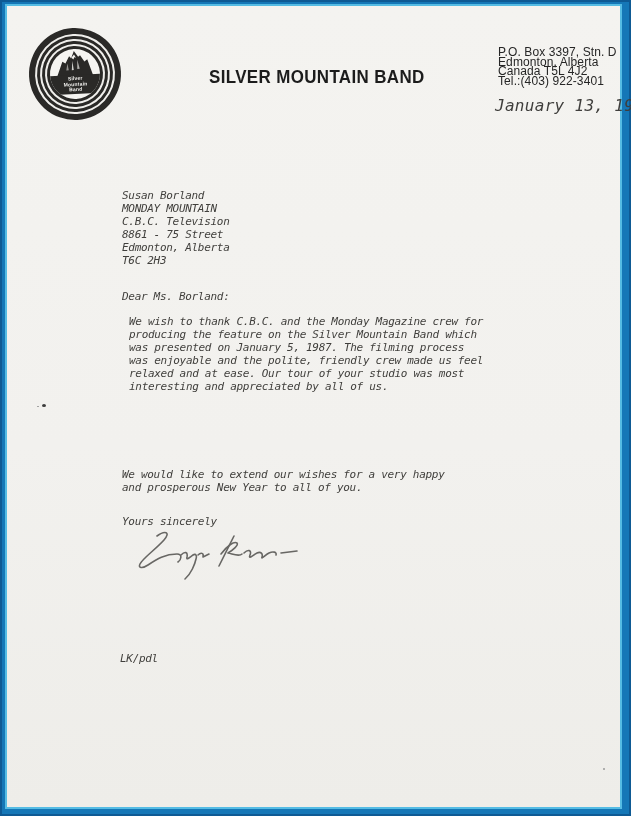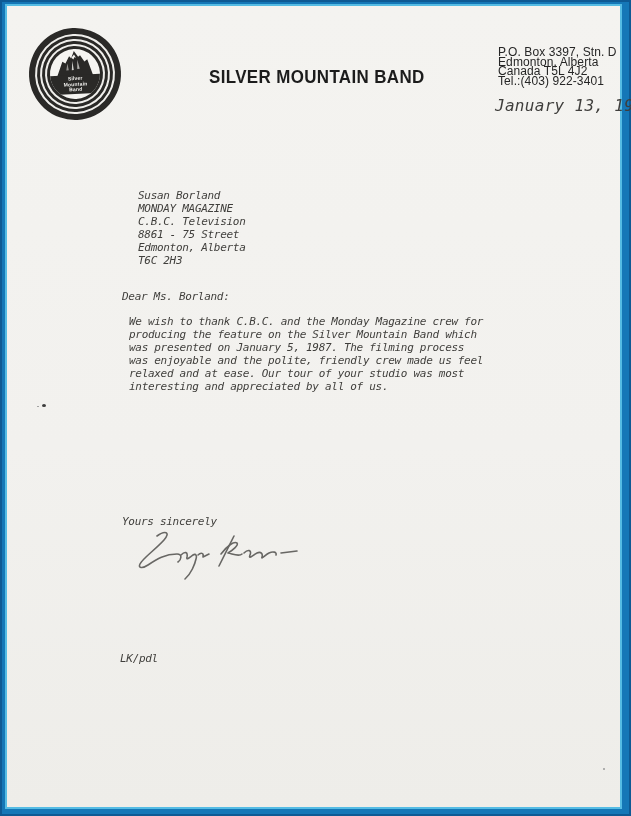--- a/index.html
+++ b/index.html
@@ -66,21 +66,21 @@
   }
   
   .typed {
     font-family:"DejaVu Sans Mono", monospace;
     font-style:italic;
     font-size:11px; letter-spacing:-0.3px;
     color:#403f3c; line-height:13px;
   }
   .line { white-space:pre; }
   .para { white-space:pre-line; }
-  .recipient  { position:absolute; left:115px; top:183px;margin-left:16px; }
+  .recipient  { position:absolute; left:115px; top:183px; }
   .salutation { position:absolute; left:115px; top:284px; }
   .p1 { position:absolute; left:115px; top:309px;margin-left:7px; }
   .p2 { position:absolute; left:115px; top:402px; }
   .p3 { position:absolute; left:115px; top:462px; }
   .closing    { position:absolute; left:115px; top:509px; }
   .signature  { position:absolute; left:124px; top:518px; }
   .signoff    { position:absolute; left:115px; top:573px; }
   .reference  { position:absolute; left:113px; top:646px; }
   
   .speck { position:absolute; border-radius:50%; background:#3c3c3c; }
@@ -116,35 +116,37 @@
       <div class="line">P.O. Box 3397, Stn. D</div>
       <div class="line">Edmonton, Alberta</div>
       <div class="line">Canada T5L 4J2</div>
       <div class="line">Tel.:(403) 922-3401</div>
     </div>
 
     <div class="letter-date">January 13, 1987</div>
 
     <div class="recipient typed">
       <div class="line">Susan Borland</div>
-      <div class="line">MONDAY MAGAZINE</div>
+      <div class="line">MONDAY MOUNTAIN</div>
       <div class="line">C.B.C. Television</div>
       <div class="line">8861 - 75 Street</div>
       <div class="line">Edmonton, Alberta</div>
       <div class="line">T6C 2H3</div>
     </div>
 
     <div class="salutation typed">Dear Ms. Borland:</div>
 
     <div class="p1 para typed">We wish to thank C.B.C. and the Monday Magazine crew for
 producing the feature on the Silver Mountain Band which
 was presented on January 5, 1987.  The filming process
 was enjoyable and the polite, friendly crew made us feel
 relaxed and at ease.  Our tour of your studio was most
 interesting and appreciated by all of us.</div>
+    <div class="p3 para typed">We would like to extend our wishes for a very happy
+and prosperous New Year to all of you.</div>
 
     <div class="closing typed">Yours sincerely</div>
 
     <svg class="signature" width="178" height="58" viewBox="0 0 178 58" aria-label="Larry Kopra">
       <g fill="none" stroke="#5a5956" stroke-width="1.6" stroke-linecap="round" stroke-linejoin="round" opacity="0.9">
         <path d="M26 12 C34 6 40 8 33 16 C24 26 12 34 9 40 C7 44 11 45 17 41 C26 35 34 30 46 30 C52 30 50 36 47 38"></path>
         <path d="M50 31 C54 27 57 28 56 33 C55 37 59 33 62 31 C65 29 66 32 65 35 C64 40 60 50 54 55"></path>
         <path d="M67 31 C70 28 73 29 72 33 L78 30"></path>
         <path d="M103 12 C98 22 92 34 88 42"></path>
         <path d="M90 30 C96 22 103 17 106 19 C108 21 102 26 97 29 C102 30 108 33 111 30"></path>

